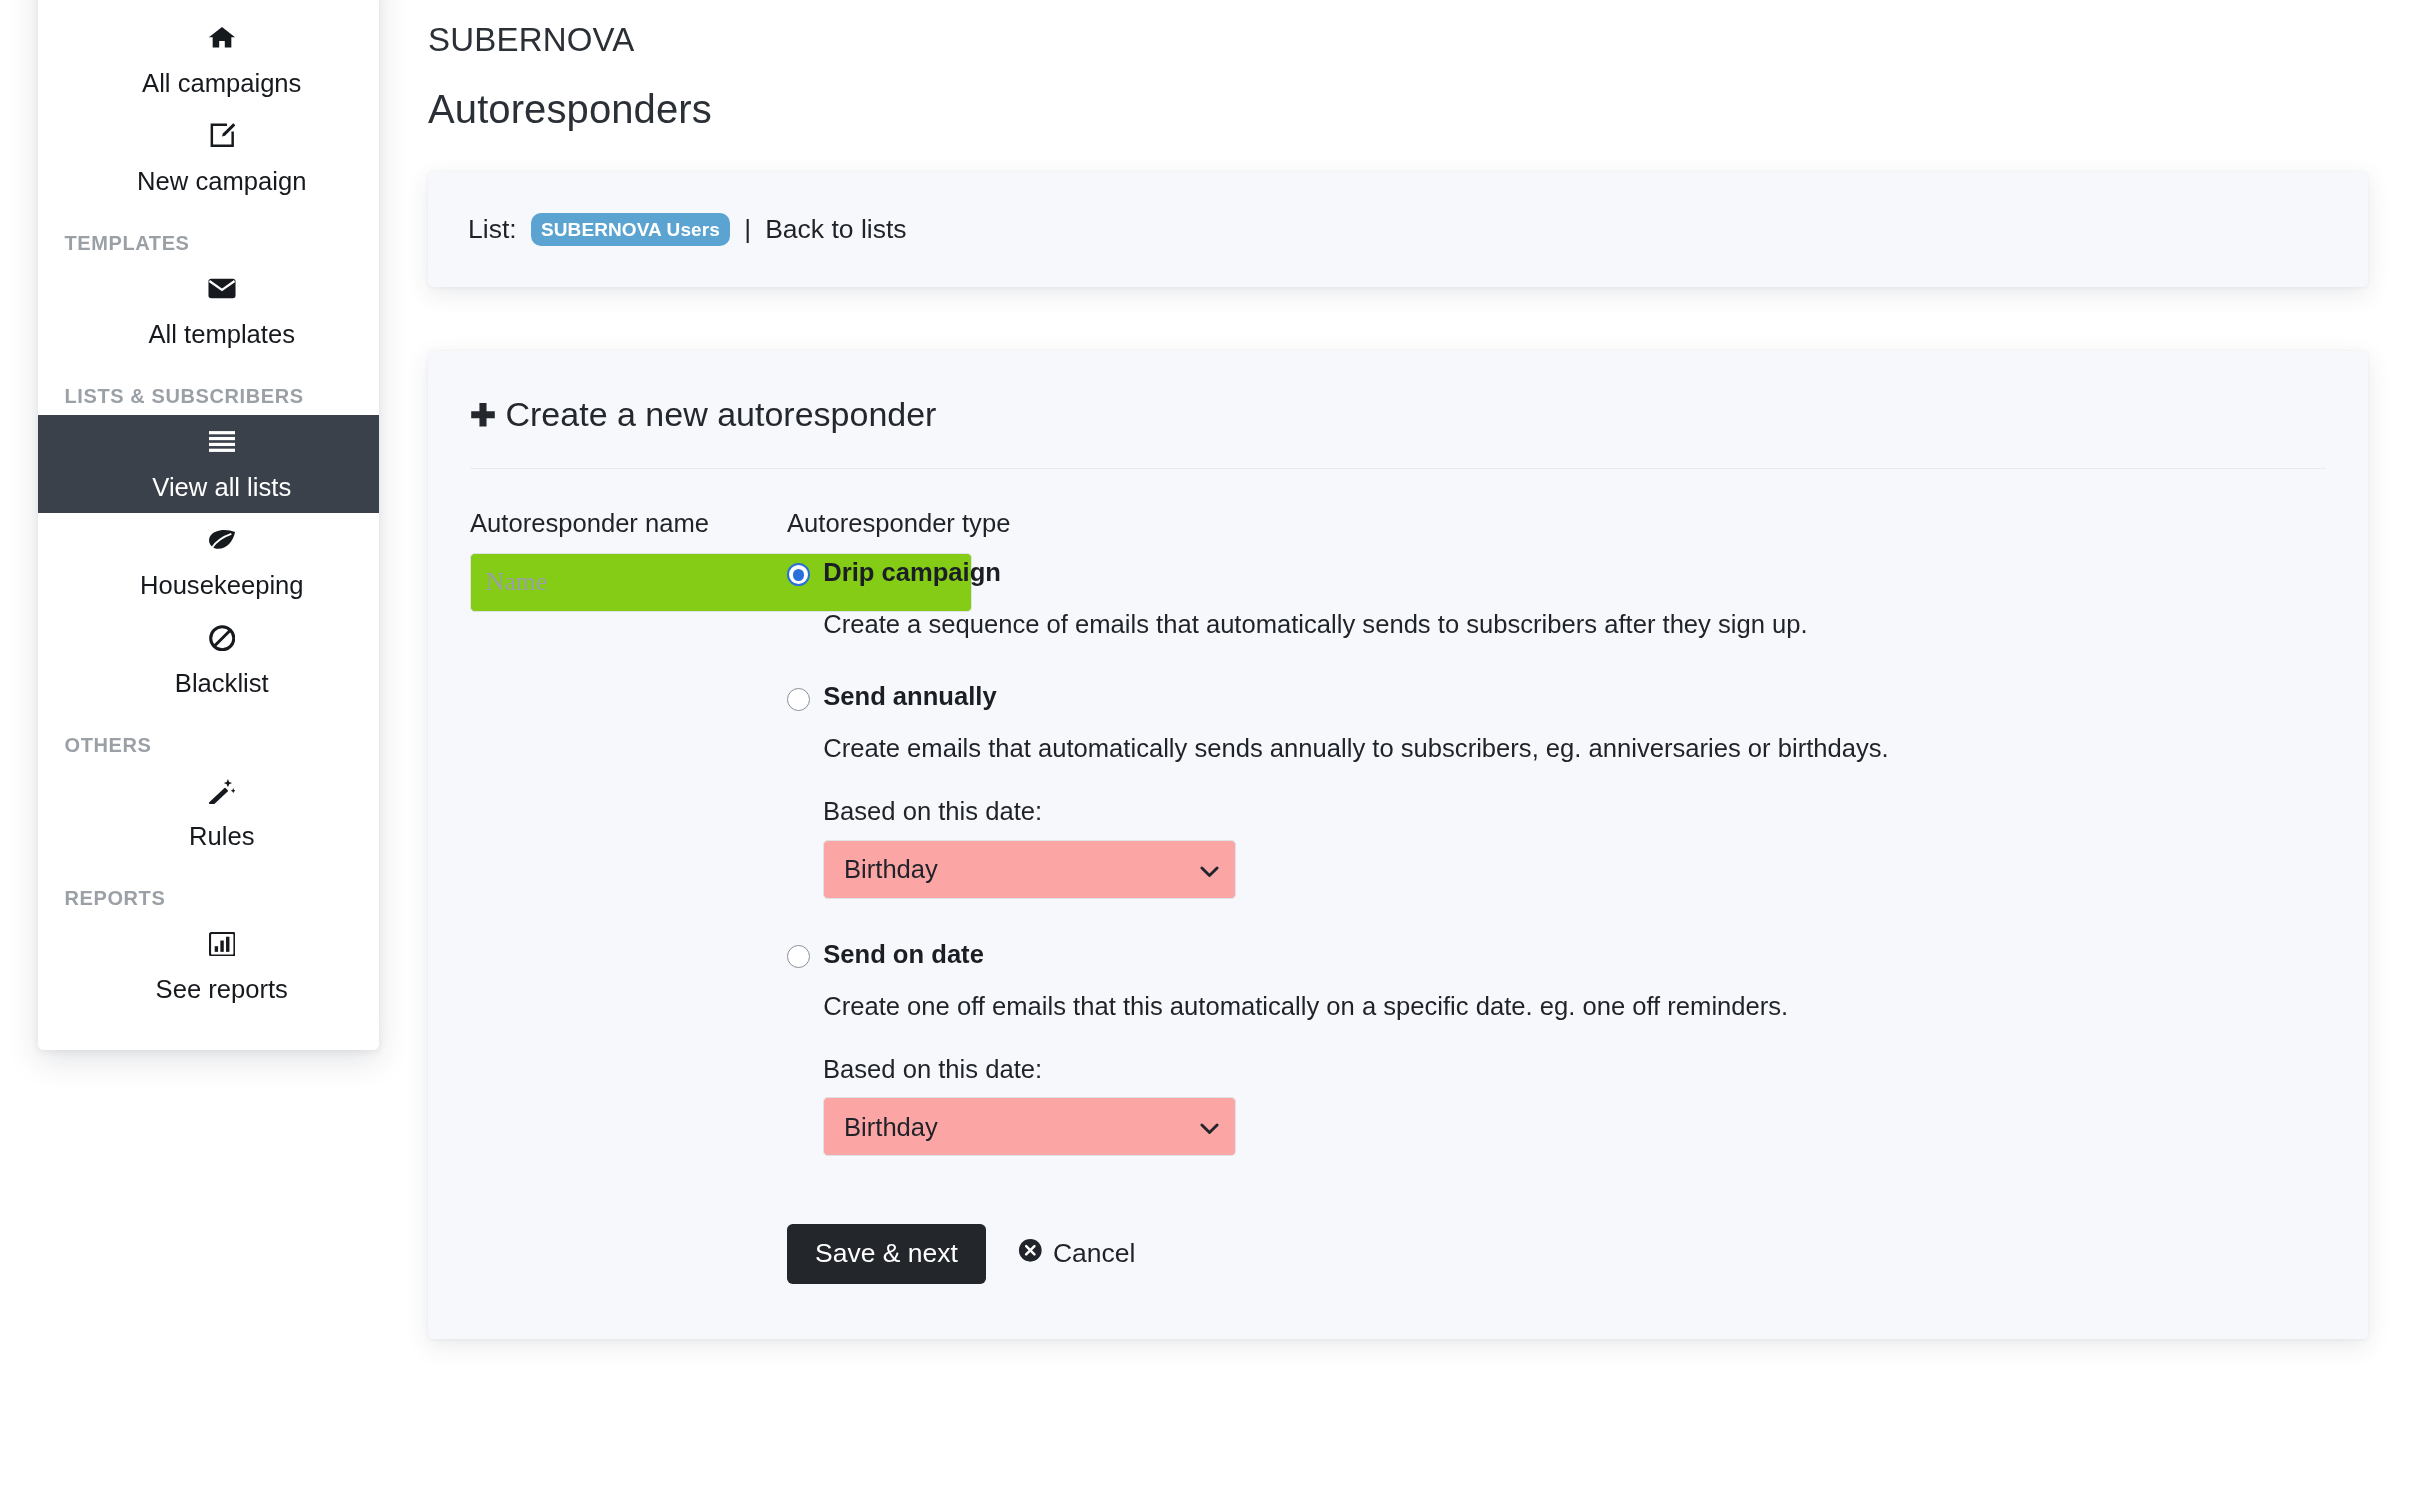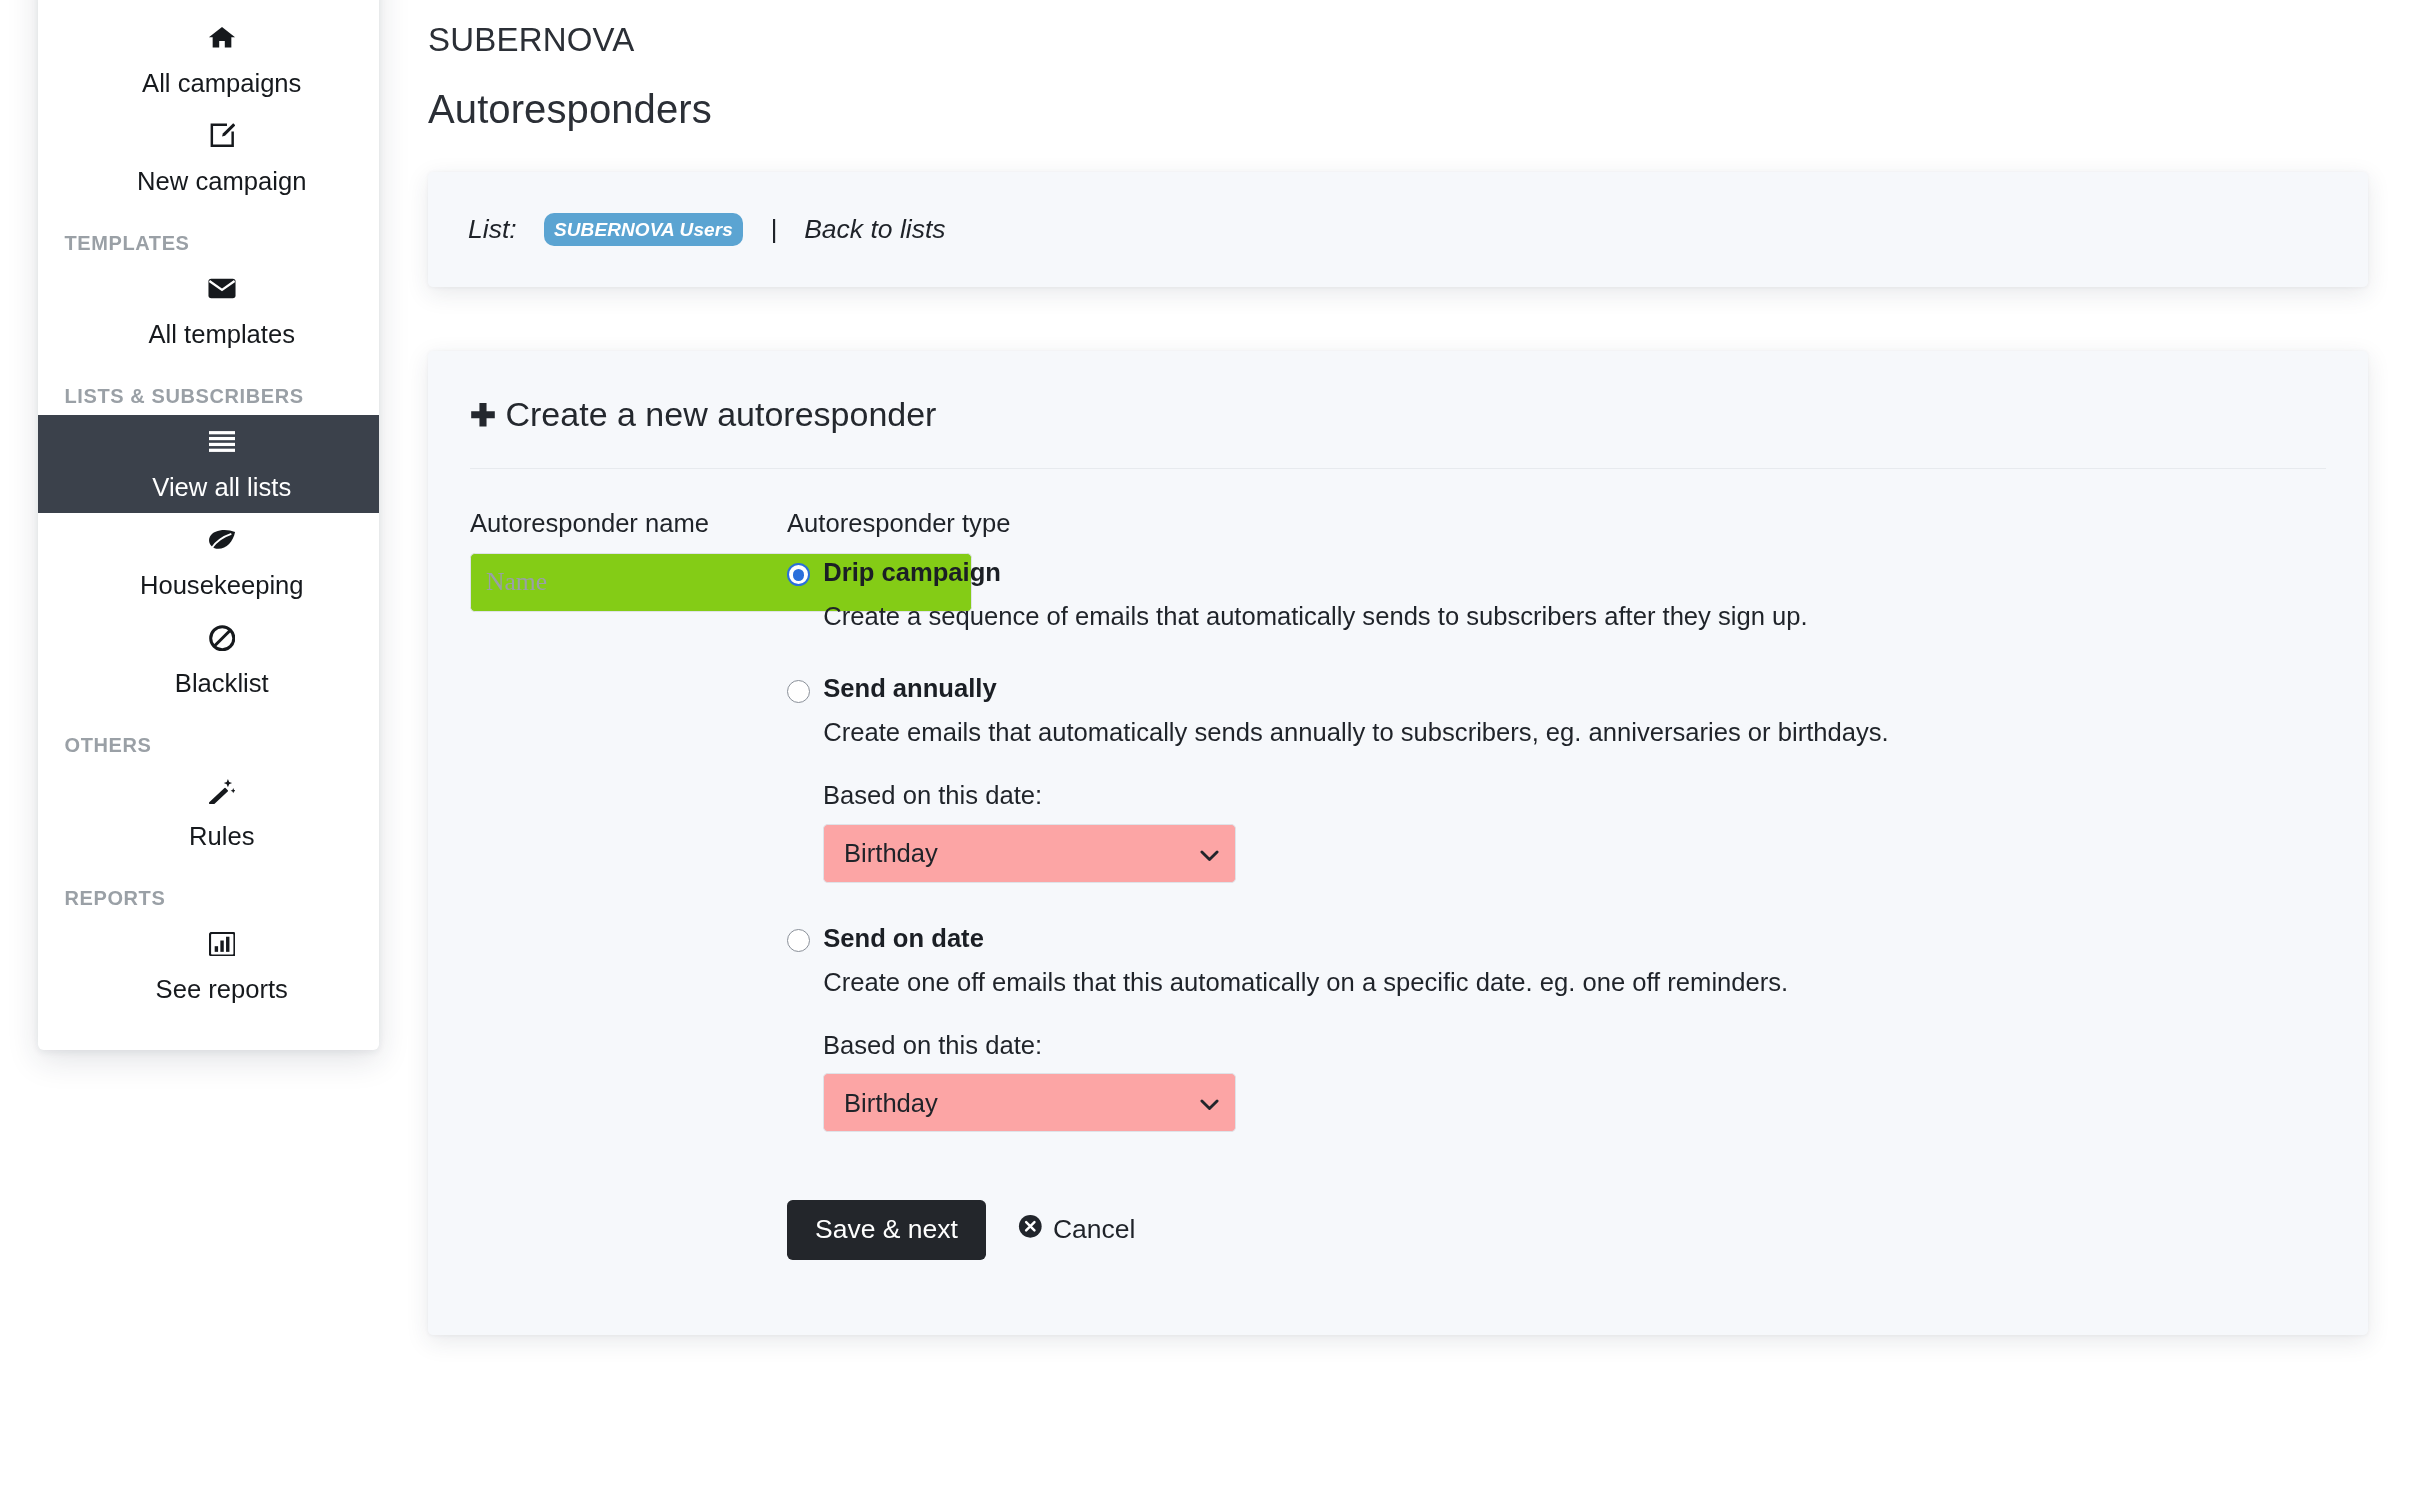--- a/index.html
+++ b/index.html
@@ -93,24 +93,23 @@
     margin-top: 40px;
     height: 115px;
     display: flex;
     align-items: center;
     padding-left: 40px;
     box-sizing: border-box;
   }
   .listline {
     display: flex;
     align-items: center;
-    gap: 27px;
+    gap: 14px;
     font-size: 26.5px;
     color: #1f2329;
-    font-style: italic;
   }
   .badge {
     background: #5ba4d2;
     color: #ffffff;
     font-size: 19px;
     font-weight: bold;
     border-radius: 10px;
     padding: 6.6px 10.4px 7.6px 10.4px;
     line-height: 1;
     letter-spacing: 0.1px;
@@ -203,21 +202,21 @@
   }
   .radio-title {
     font-size: 25.6px;
     font-weight: bold;
     color: #1b1f25;
     line-height: 1.25;
   }
   .radio-desc {
     font-size: 25.6px;
     color: #1f2329;
-    margin-top: 11px;
+    margin-top: 19px;
     line-height: 1.3;
   }
   .indent { margin-left: 36px; }
   .sub-label {
     font-size: 25.6px;
     color: #1f2329;
     margin-top: 32px;
     margin-bottom: 13.2px;
   }
   .select-wrap {

